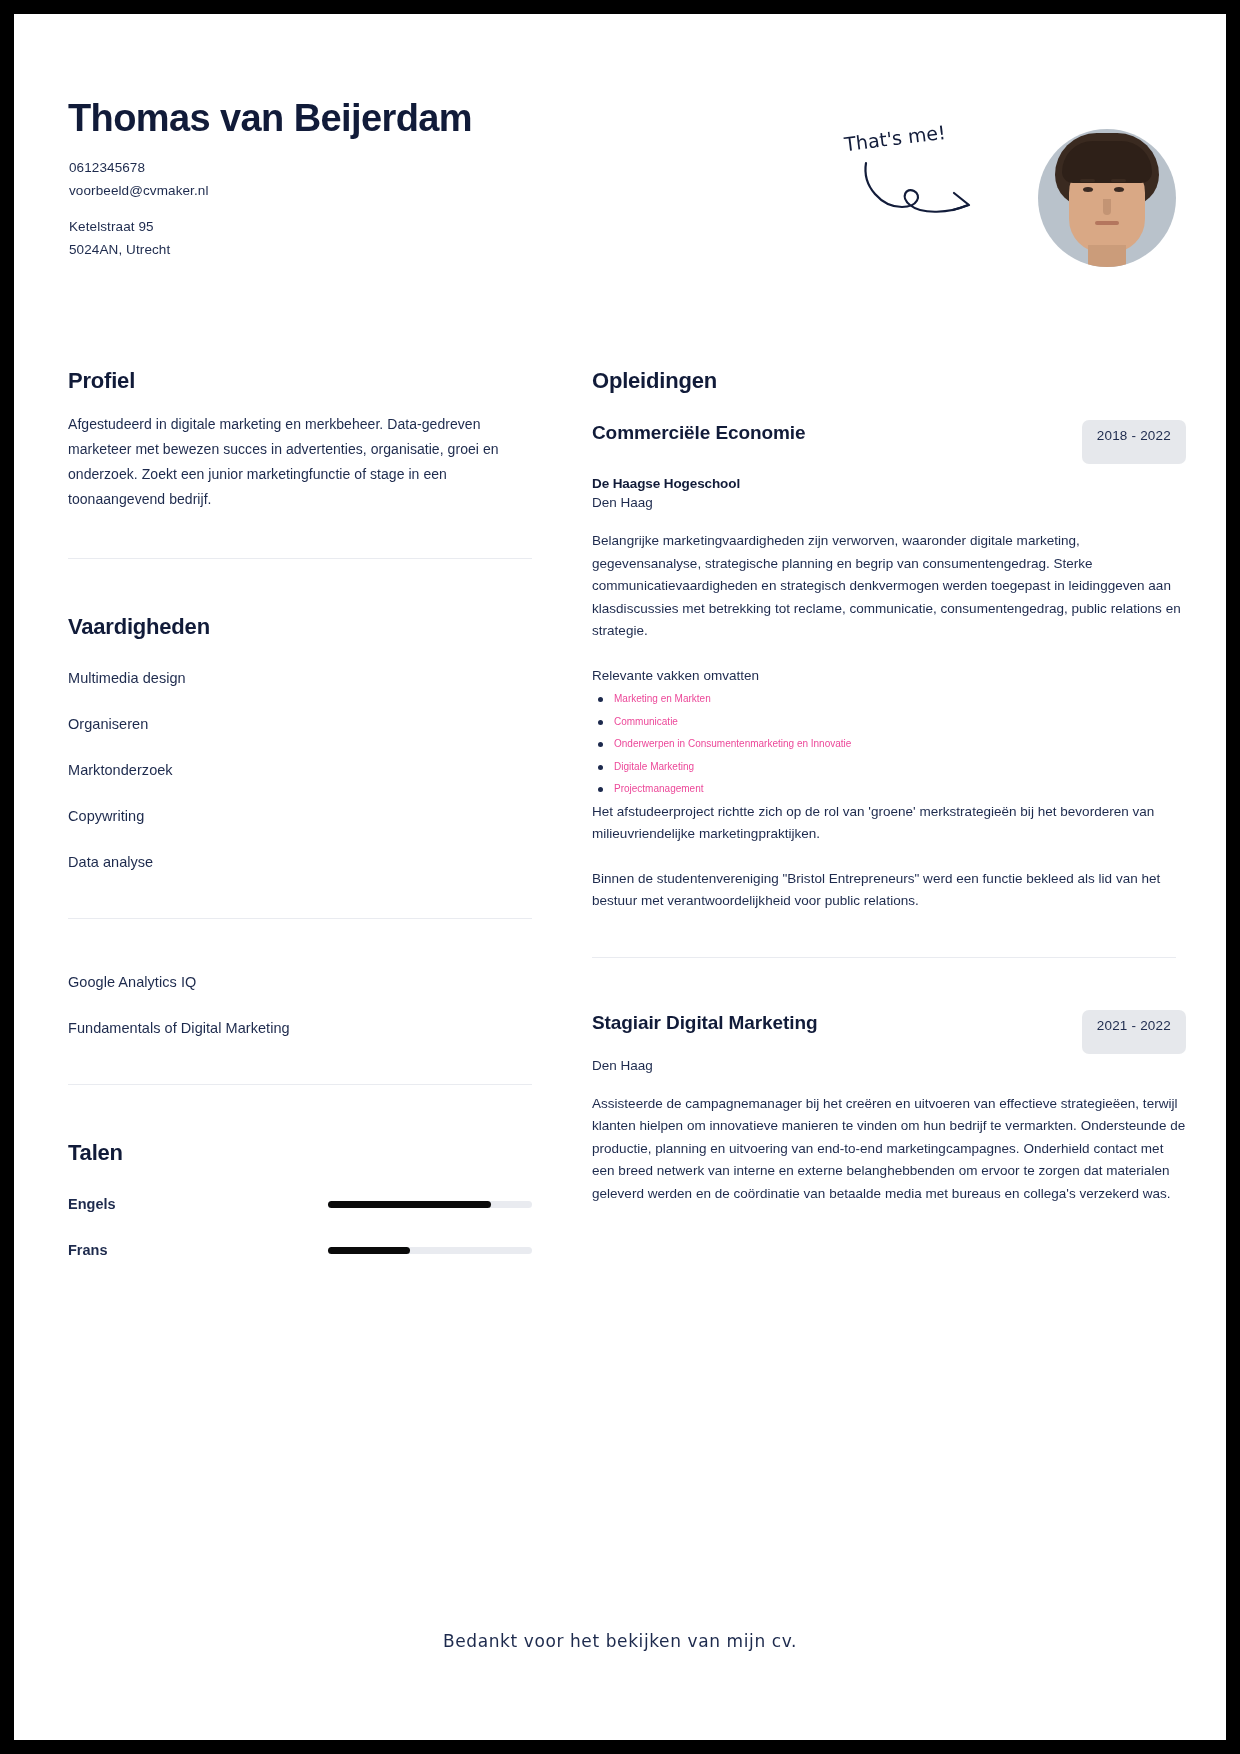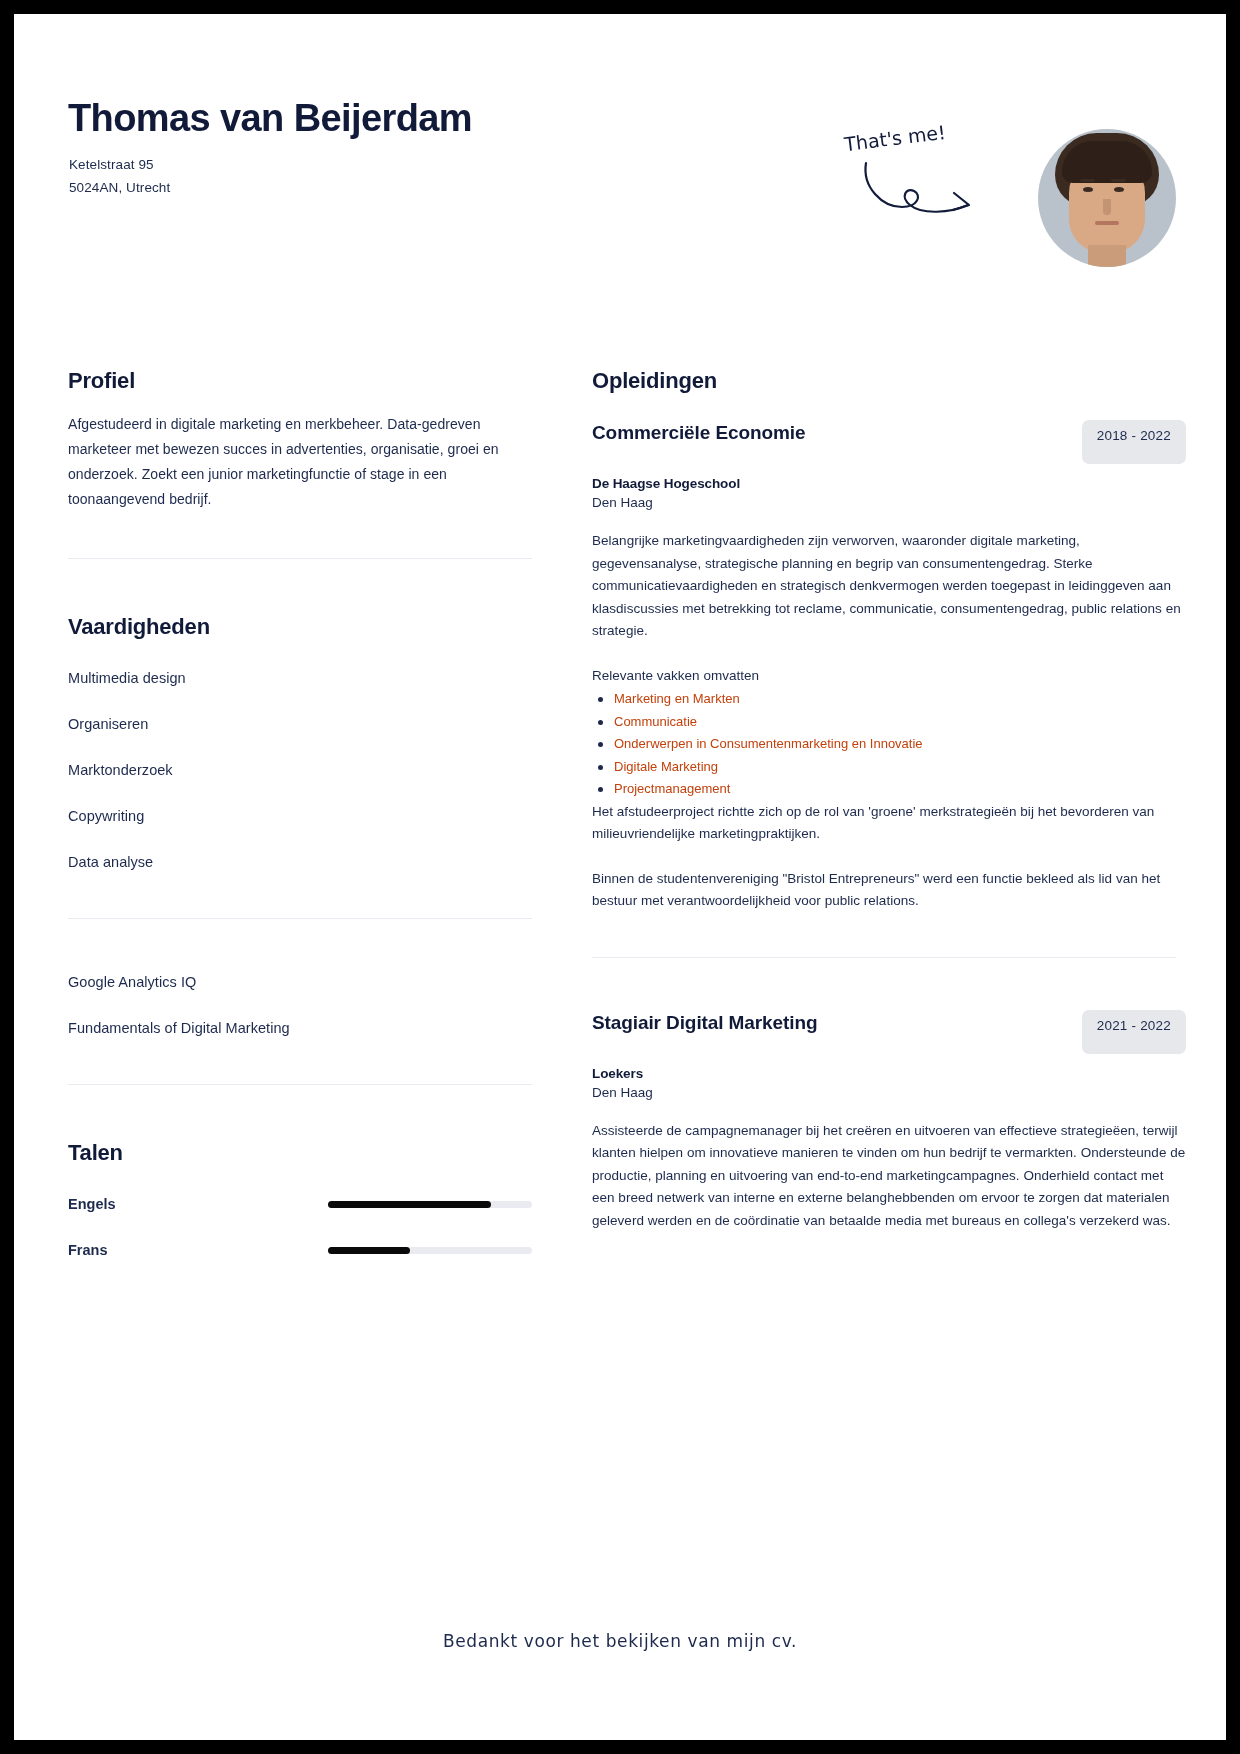--- a/index.html
+++ b/index.html
@@ -223,23 +223,23 @@
   .entry-body { margin-top: 20px; }
   .entry-body p {
     font-size: 13.5px;
     line-height: 22.5px;
     color: #1d2a4d;
     letter-spacing: 0.02px;
   }
   .entry-body p + p { margin-top: 22px; }
   .bullets { list-style: none; margin-top: 1px; }
   .bullets li {
-    font-size: 13px;
+    font-size: 10px;
     line-height: 22.5px;
-    color: #c2410c;
+    color: #ec4899;
     position: relative;
     padding-left: 22px;
   }
   .bullets li::before {
     content: "";
     position: absolute;
     left: 6px; top: 9px;
     width: 5px; height: 5px;
     border-radius: 50%;
     background: #1d2a4d;
@@ -260,20 +260,24 @@
 </style>
 </head>
 <body>
 
 <div class="page">
   <div class="inner">
 
     <div class="header">
       <div class="name">Thomas van Beijerdam</div>
 
+      <div class="contact-block">
+        <div class="contact-line">0612345678</div>
+        <div class="contact-line">voorbeeld@cvmaker.nl</div>
+      </div>
 
       <div class="contact-block addr">
         <div class="contact-line">Ketelstraat 95</div>
         <div class="contact-line">5024AN, Utrecht</div>
       </div>
 
       <div class="thats-me">
         <div class="tm-text">That's me!</div>
         <svg width="200" height="110" viewBox="0 0 200 110">
           <path d="M40 38 C 36 62, 56 82, 76 82 C 92 82, 96 70, 88 66 C 80 62, 74 72, 84 80 C 96 90, 124 88, 142 80" fill="none" stroke="#121c3a" stroke-width="2.2" stroke-linecap="round"></path>
@@ -377,21 +381,20 @@
           <div class="rule" style="margin-top:44px; margin-left:10px;"></div>
         </div>
 
         <div class="section" style="margin-top:52px;">
 
           <div class="entry" style="margin-top:26px;">
             <div class="entry-head">
               <div class="entry-title">Stagiair Digital Marketing</div>
               <div class="date-badge">2021 - 2022</div>
             </div>
-            <div class="entry-org">Loekers</div>
             <div class="entry-loc">Den Haag</div>
             <div class="entry-body">
               <p>Assisteerde de campagnemanager bij het creëren en uitvoeren van effectieve strategieëen, terwijl klanten hielpen om innovatieve manieren te vinden om hun bedrijf te vermarkten. Ondersteunde de productie, planning en uitvoering van end-to-end marketingcampagnes. Onderhield contact met een breed netwerk van interne en externe belanghebbenden om ervoor te zorgen dat materialen geleverd werden en de coördinatie van betaalde media met bureaus en collega's verzekerd was.</p>
             </div>
           </div>
         </div>
 
       </div>
     </div>
 

